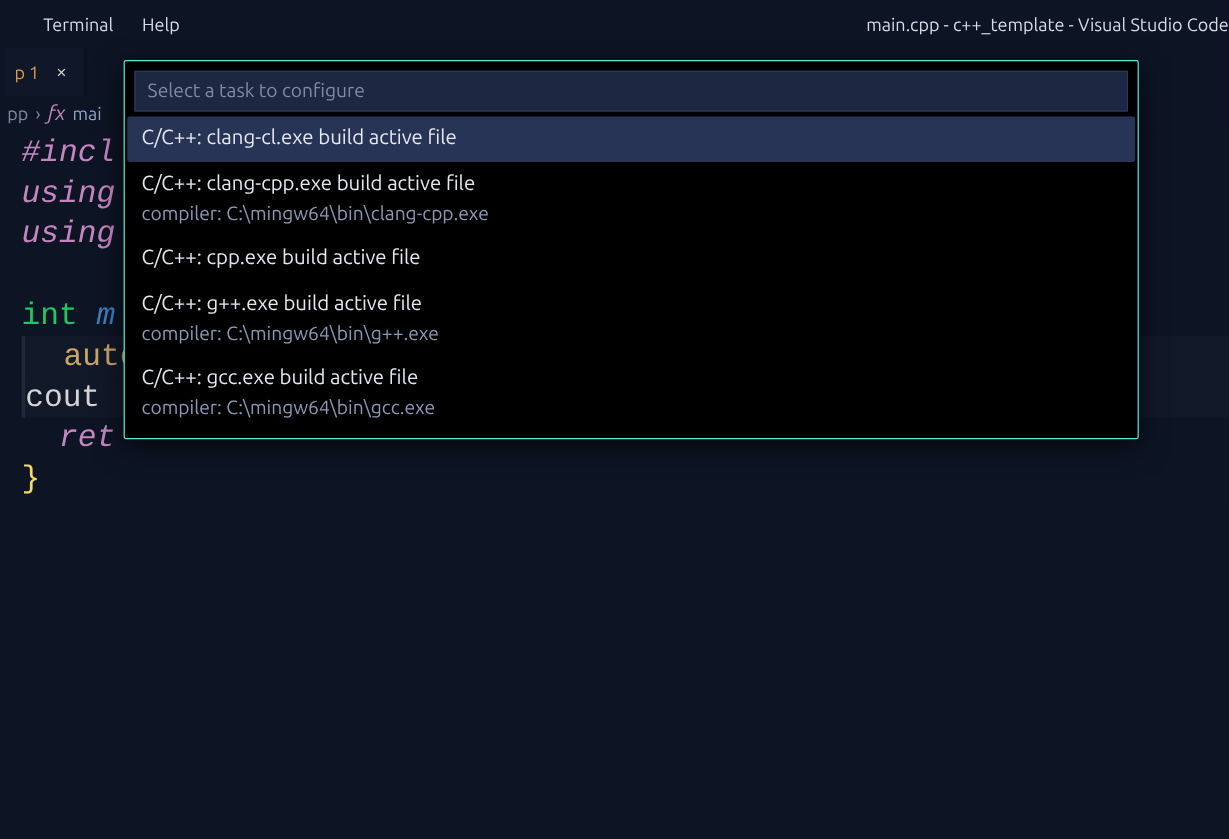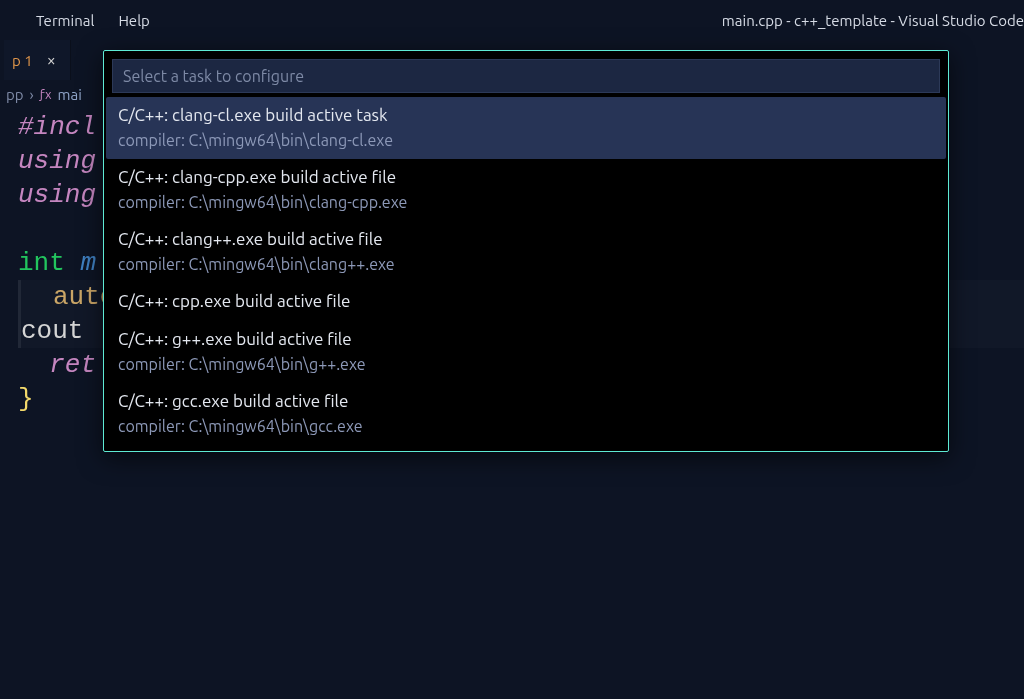--- a/index.html
+++ b/index.html
@@ -77,21 +77,22 @@
     padding-left: 6px;
     font-size: 15px;
     color: #7e8aa6;
     background: #0d1424;
   }
   .breadcrumb .sep {
     color: #7e8aa6;
   }
   .breadcrumb .fn-icon {
     color: #c586c0;
-    font-size: 13px;
+    font-style: italic;
+    font-size: 17px;
   }
   .breadcrumb .fn-name {
     color: #8fa4c8;
   }
 
   
   .editor {
     position: absolute;
     left: 0;
     right: 0;
@@ -184,32 +185,27 @@
 </div>
 
 <div class="editor" id="editor"><div><span class="tok-keyword">#incl</span></div><div><span class="tok-keyword">using</span></div><div><span class="tok-keyword">using</span></div><div>&nbsp;</div><div><span class="tok-type">int</span><span class="tok-ident"> </span><span class="tok-typeital">m</span></div><div class="line-highlight"><span class="tok-auto">auto</span><span class="tok-ident"> </span></div><div class="line-highlight"><span class="tok-ident">cout </span></div><div><span class="tok-ident">  </span><span class="tok-retital">ret</span></div><div><span class="tok-brace">}</span></div></div>
 
 <div class="quickpick">
   <div class="qp-input">
     <span>Select a task to configure</span>
   </div>
   <div class="qp-list" id="qp-list">
       <div class="qp-item selected">
-        <div class="qp-title">C/C++: clang-cl.exe build active task</div>
-        <div class="qp-desc">compiler: C:\mingw64\bin\clang-cl.exe</div>
+        <div class="qp-title">C/C++: clang-cl.exe build active file</div>
       </div>
       <div class="qp-item">
         <div class="qp-title">C/C++: clang-cpp.exe build active file</div>
         <div class="qp-desc">compiler: C:\mingw64\bin\clang-cpp.exe</div>
       </div>
       <div class="qp-item">
-        <div class="qp-title">C/C++: clang++.exe build active file</div>
-        <div class="qp-desc">compiler: C:\mingw64\bin\clang++.exe</div>
-      </div>
-      <div class="qp-item">
         <div class="qp-title">C/C++: cpp.exe build active file</div>
       </div>
       <div class="qp-item">
         <div class="qp-title">C/C++: g++.exe build active file</div>
         <div class="qp-desc">compiler: C:\mingw64\bin\g++.exe</div>
       </div>
       <div class="qp-item">
         <div class="qp-title">C/C++: gcc.exe build active file</div>
         <div class="qp-desc">compiler: C:\mingw64\bin\gcc.exe</div>
       </div>

